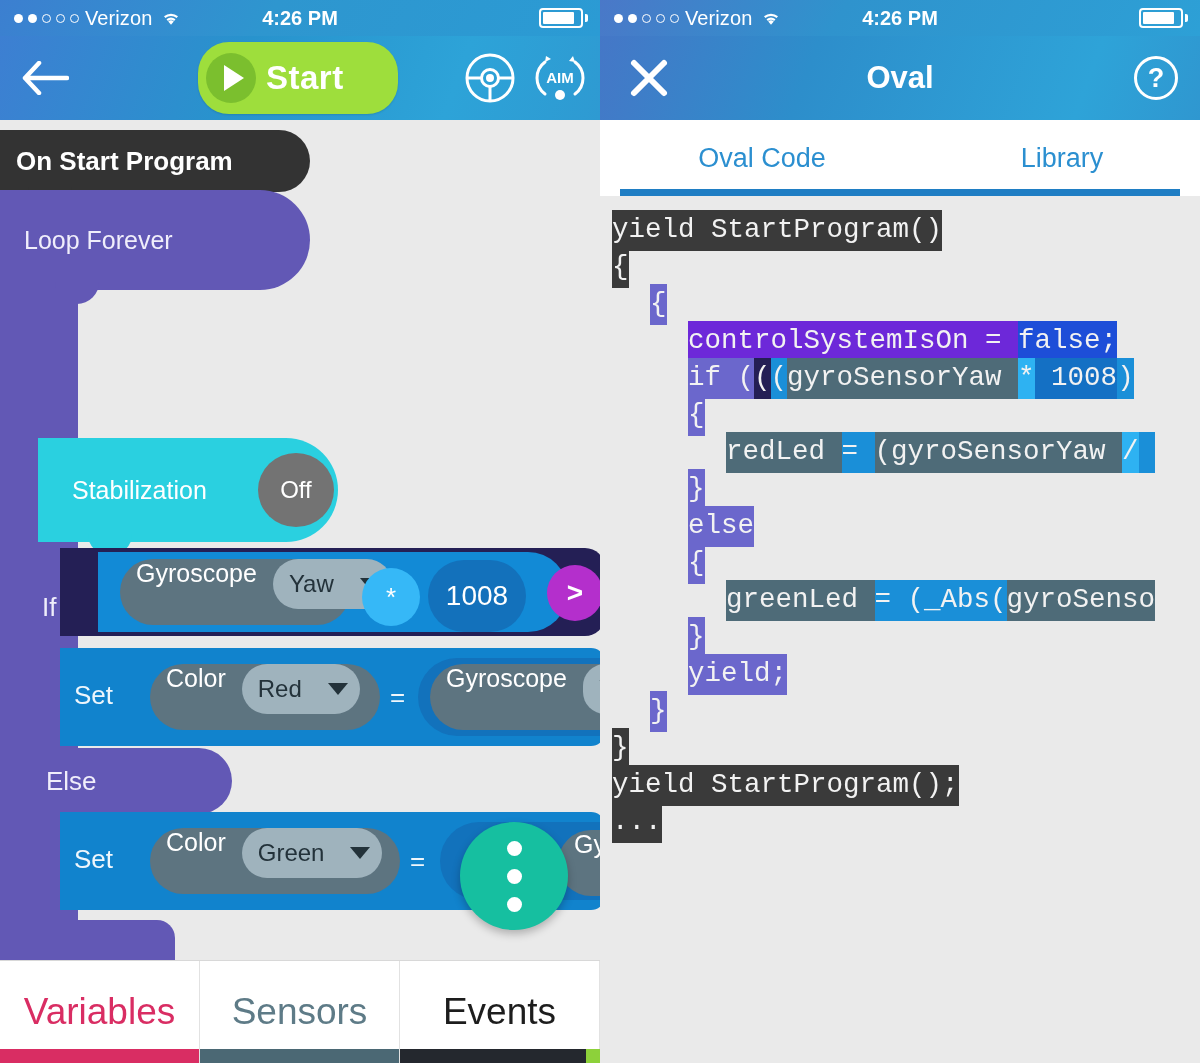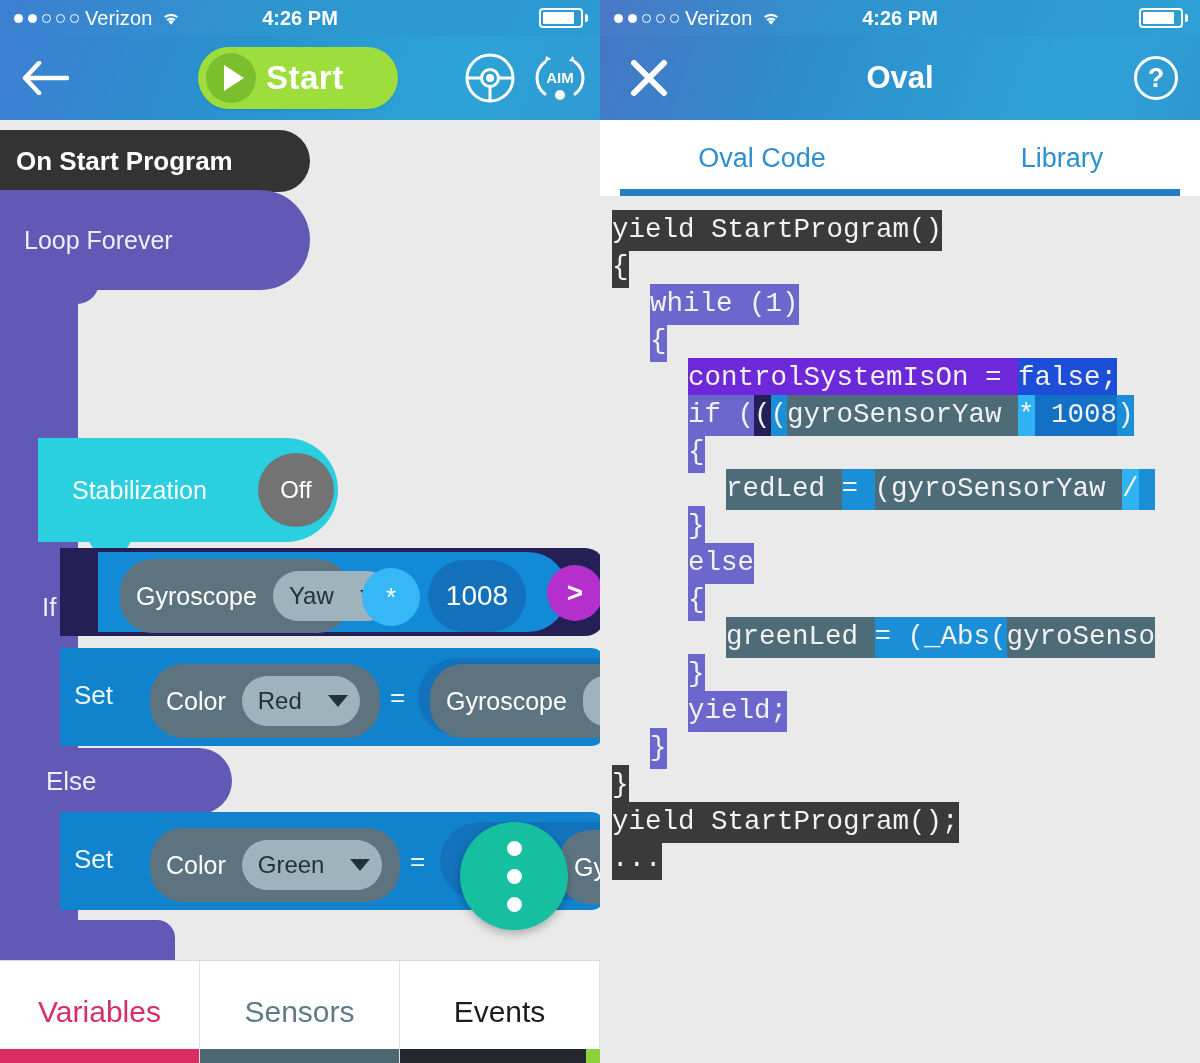--- a/index.html
+++ b/index.html
@@ -35,21 +35,21 @@
   
   .navbar {
     height: 84px; width:100%;
     background: linear-gradient(110deg,#3d7fd2 0%, #2893cd 40%, #2da3d8 75%, #2e9ad2 100%);
     display:flex; align-items:center; position:relative; color:#fff;
   }
   .navbar.right-nav { background: linear-gradient(110deg,#4577c7 0%, #2d8ecb 35%, #2ea3d8 80%, #2f97d0 100%); }
   .nav-icon { display:flex; align-items:center; justify-content:center; cursor:pointer; }
   .back-arrow { width:62px; margin-left:14px; font-size:46px; line-height:1; }
   .start-btn {
-    position:absolute; left:198px; width:200px; height:62px; border-radius:31px;
+    position:absolute; left:198px; width:200px; height:72px; border-radius:31px;
     background:#9ede3c; display:flex; align-items:center; gap:10px; padding-left:8px;
     box-shadow: 0 1px 2px rgba(0,0,0,.12);
   }
   .start-circle { width:50px; height:50px; border-radius:50%; background:#7bbf2e; display:flex; align-items:center; justify-content:center; }
   .start-tri { width:0;height:0;border-left:20px solid #fff;border-top:13px solid transparent;border-bottom:13px solid transparent; margin-left:5px;}
   .start-label { font-size:33px; font-weight:bold; color:#fff; letter-spacing:.5px; }
   .nav-right-icons { position:absolute; right:12px; display:flex; gap:16px; align-items:center; }
 
   .close-x { width:62px; margin-left:18px; font-size:48px; font-weight:bold; line-height:1; }
   .nav-title { position:absolute; left:0; right:0; text-align:center; font-size:31px; font-weight:bold; pointer-events:none;}
@@ -92,40 +92,40 @@
   .looptail:after{content:"";position:absolute;left:38px;bottom:-15px;width:44px;height:31px;background:#6258b5;border-radius:0 0 22px 22px;}
 
   .stab { left:38px; top:318px; width:300px; height:104px; background:#2ad0e0; border-radius:0 52px 52px 0; display:flex; align-items:center;}
   .stab .lbl { color:#fff; font-size:25px; padding-left:34px; }
   .stab .pill { position:absolute; right:4px; top:15px; width:76px;height:74px;border-radius:50%; background:#737373; display:flex;align-items:center;justify-content:center;color:#fff;font-size:24px;}
   .stab:after{content:"";position:absolute;left:50px;bottom:-14px;width:44px;height:30px;background:#2ad0e0;border-radius:0 0 22px 22px;}
 
   .ifrow { left:60px; top:428px; width:545px; height:88px; background:#241f55; border-radius:0 20px 20px 0; }
   .iflabel { position:absolute; left:-18px; top:44px; color:#efeefb; font-size:26px;}
   .ifinner { position:absolute; left:38px; top:4px; width:470px; height:80px; background:#128ad6; border-radius:0 40px 40px 0; }
-  .cap { position:absolute; height:74px; border-radius:33px; display:flex; align-items:center; }
+  .cap { position:absolute; height:66px; border-radius:33px; display:flex; align-items:flex-start; }
   .cap-grey { background:#5d7480; }
   .cap-txt { color:#fff; font-size:25px; padding:0 16px; }
   .ddpill { height:50px; border-radius:25px; background:#9fb3bd; display:flex; align-items:center; padding:0 12px 0 16px; gap:26px; margin-right:8px;}
   .ddpill span { color:#23323a; font-size:24px; }
   .caret { width:0;height:0;border-left:10px solid transparent;border-right:10px solid transparent;border-top:12px solid #23323a;}
   .opcircle { position:absolute; border-radius:50%; display:flex; align-items:center; justify-content:center; color:#fff;}
 
   .setrow1 { left:60px; top:528px; width:545px; height:98px; background:#1183cd; border-radius:0 14px 14px 0;}
   .setrow2 { left:60px; top:692px; width:545px; height:98px; background:#1183cd; border-radius:0 14px 14px 0;}
   .elserow { left:0; top:628px; width:232px; height:66px; background:#6258b5; border-radius:0 33px 33px 0; display:flex; align-items:center;}
   .elserow span { color:#f0eefb; font-size:26px; padding-left:46px; }
 
   .fab { position:absolute; right:32px; bottom:30px; width:108px;height:108px;border-radius:50%;background:#16bfa0;
          box-shadow:0 4px 9px rgba(0,0,0,.25); display:flex;flex-direction:column;align-items:center;justify-content:center;gap:13px;}
   .fab i { width:15px;height:15px;border-radius:50%;background:#fff;display:block; }
 
   
   .bottombar { position:absolute; bottom:0; left:0; width:600px; height:103px; background:#fff; border-top:1px solid #d8d8d8; display:flex; }
-  .btab { flex:1; position:relative; display:flex; align-items:center; justify-content:center; font-size:30px; border-right:1px solid #e2e2e2; cursor:pointer;}
+  .btab { flex:1; position:relative; display:flex; align-items:center; justify-content:center; font-size:37px; border-right:1px solid #e2e2e2; cursor:pointer;}
   .btab .strip { position:absolute; bottom:0; left:0; right:0; height:14px; }
   .edge-l { position:absolute; left:0; bottom:0; width:14px; height:14px; background:#4e3ea8; }
   .edge-r { position:absolute; right:0; bottom:0; width:14px; height:14px; background:#8dd13a; }
 </style>
 </head>
 <body>
 
 <div class="screen">
 
   <div class="panel panel-left">
@@ -346,21 +346,20 @@
         <i class="uline" style="left:20px; right:20px;"></i>
       </div>
       <div class="tab">
         <span>Library</span>
       </div>
     </div>
 
     <div class="codearea" id="code-area">
         <div class="cline"><span style="display: inline-block; width: 12px;"></span><span class="tok bg-dark">yield StartProgram()</span></div>
         <div class="cline"><span style="display: inline-block; width: 12px;"></span><span class="tok bg-dark">{</span></div>
-        <div class="cline"><span style="display: inline-block; width: 50px;"></span><span class="tok bg-purp">while (1)</span></div>
         <div class="cline"><span style="display: inline-block; width: 50px;"></span><span class="tok bg-purp">{</span></div>
         <div class="cline"><span style="display: inline-block; width: 88px;"></span><span class="tok bg-cyan">controlSystemIsOn = </span><span class="tok bg-cyan2">false;</span></div>
         <div class="cline"><span style="display: inline-block; width: 88px;"></span><span class="tok bg-purp">if (</span><span class="tok bg-navy">(</span><span class="tok bg-blue">(</span><span class="tok bg-slate">gyroSensorYaw </span><span class="tok bg-lblue">*</span><span class="tok bg-blue2"> 1008</span><span class="tok bg-blue">)</span><span class="tok bg-navy"></span></div>
         <div class="cline"><span style="display: inline-block; width: 88px;"></span><span class="tok bg-purp">{</span></div>
         <div class="cline"><span style="display: inline-block; width: 126px;"></span><span class="tok bg-slate">redLed </span><span class="tok bg-blue">= </span><span class="tok bg-slate">(gyroSensorYaw </span><span class="tok bg-lblue">/</span><span class="tok bg-blue"> </span></div>
         <div class="cline"><span style="display: inline-block; width: 88px;"></span><span class="tok bg-purp">}</span></div>
         <div class="cline"><span style="display: inline-block; width: 88px;"></span><span class="tok bg-purp">else</span></div>
         <div class="cline"><span style="display: inline-block; width: 88px;"></span><span class="tok bg-purp">{</span></div>
         <div class="cline"><span style="display: inline-block; width: 126px;"></span><span class="tok bg-slate">greenLed </span><span class="tok bg-blue">= </span><span class="tok bg-blue">(_Abs(</span><span class="tok bg-slate">gyroSenso</span></div>
         <div class="cline"><span style="display: inline-block; width: 88px;"></span><span class="tok bg-purp">}</span></div>

